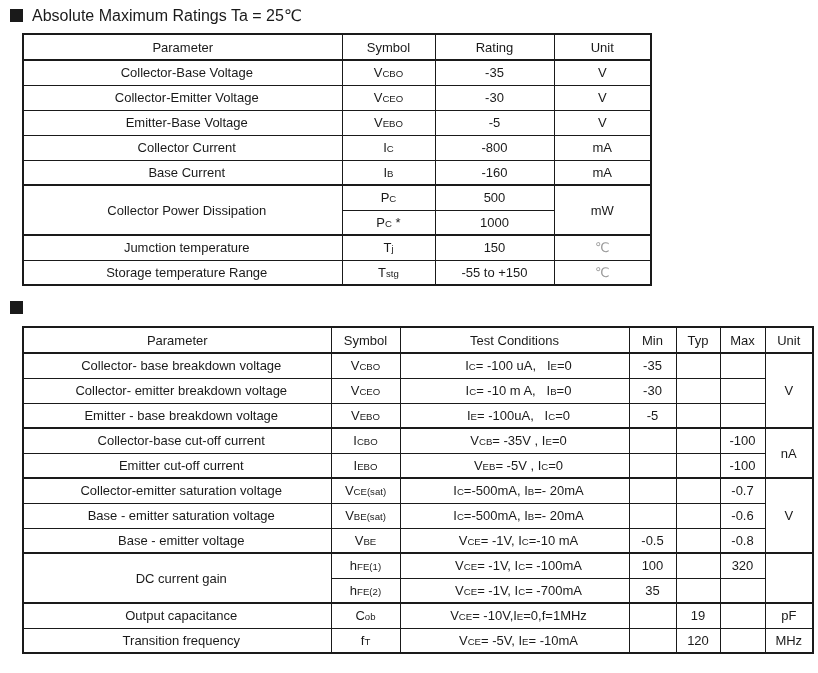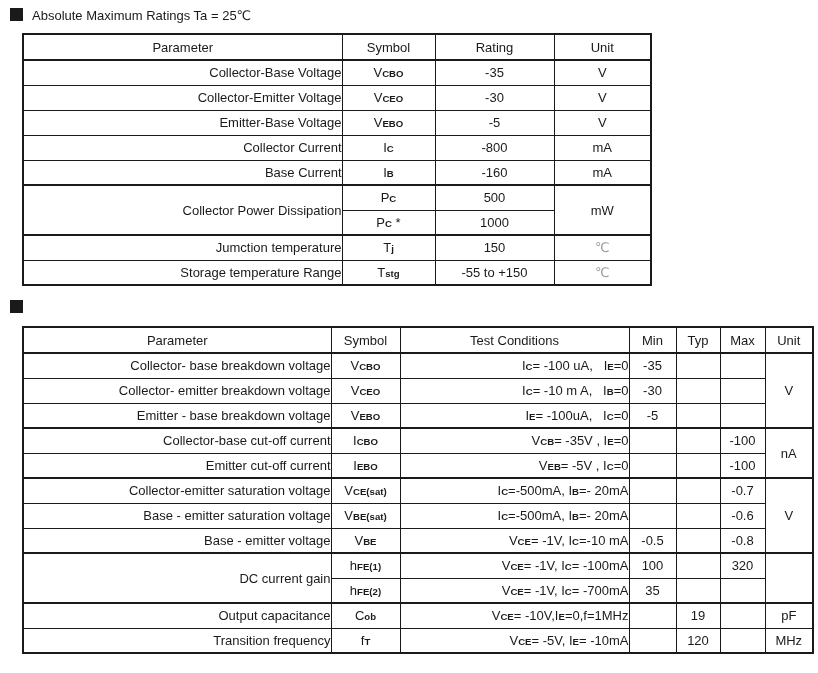--- a/index.html
+++ b/index.html
@@ -10,21 +10,21 @@
   }
   *{box-sizing:border-box;}
   html,body{margin:0;padding:0;background:var(--bg);}
   body{
     width:818px;height:673px;overflow:hidden;
     font-family:"Liberation Sans","DejaVu Sans",sans-serif;
     color:var(--text);
   }
   .page{padding-top:6px;}
   .section-title{
-    font-size:13px;
+    font-size:16px;
     margin:0 0 0 10px;
     line-height:20px;
     white-space:nowrap;
   }
   .sq{
     display:inline-block;width:13px;height:13px;
     background:var(--text);margin-right:9px;vertical-align:-1px;
   }
   table{
     border-collapse:collapse;
@@ -40,23 +40,23 @@
     padding:0;
     font-weight:400;
     text-align:center;
     vertical-align:middle;
     overflow:hidden;
     white-space:nowrap;
   }
   table{border:2px solid var(--border);}
   th{height:26px;}
   thead th{border-bottom:2px solid var(--border);}
-  td.left{text-align:right;padding-left:8px;}
+  td.left{text-align:center;padding-left:8px;}
   tr.group-top td{border-top-width:2px;}
-  .sub{font-size:74%;font-weight:bold;}
+  .sub{font-size:74%;}
   sup{font-size:70%;}
   .muted{color:var(--muted);}
   .footnote{
     margin:7px 0 0 24px;
     font-size:13px;
   }
   .gap{height:12px;}
 </style>
 </head>
 <body>

